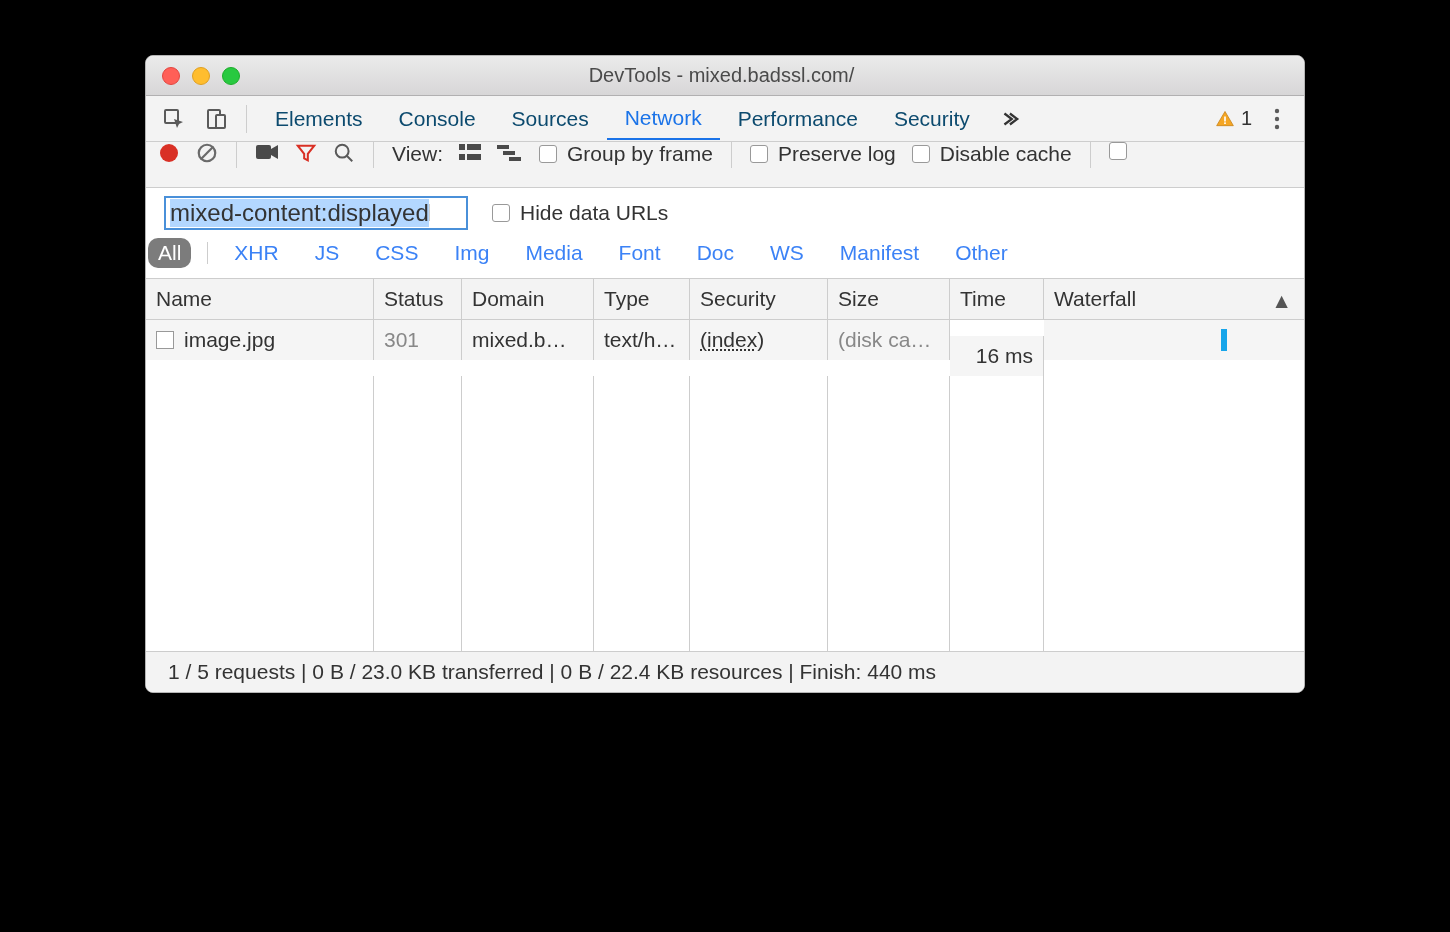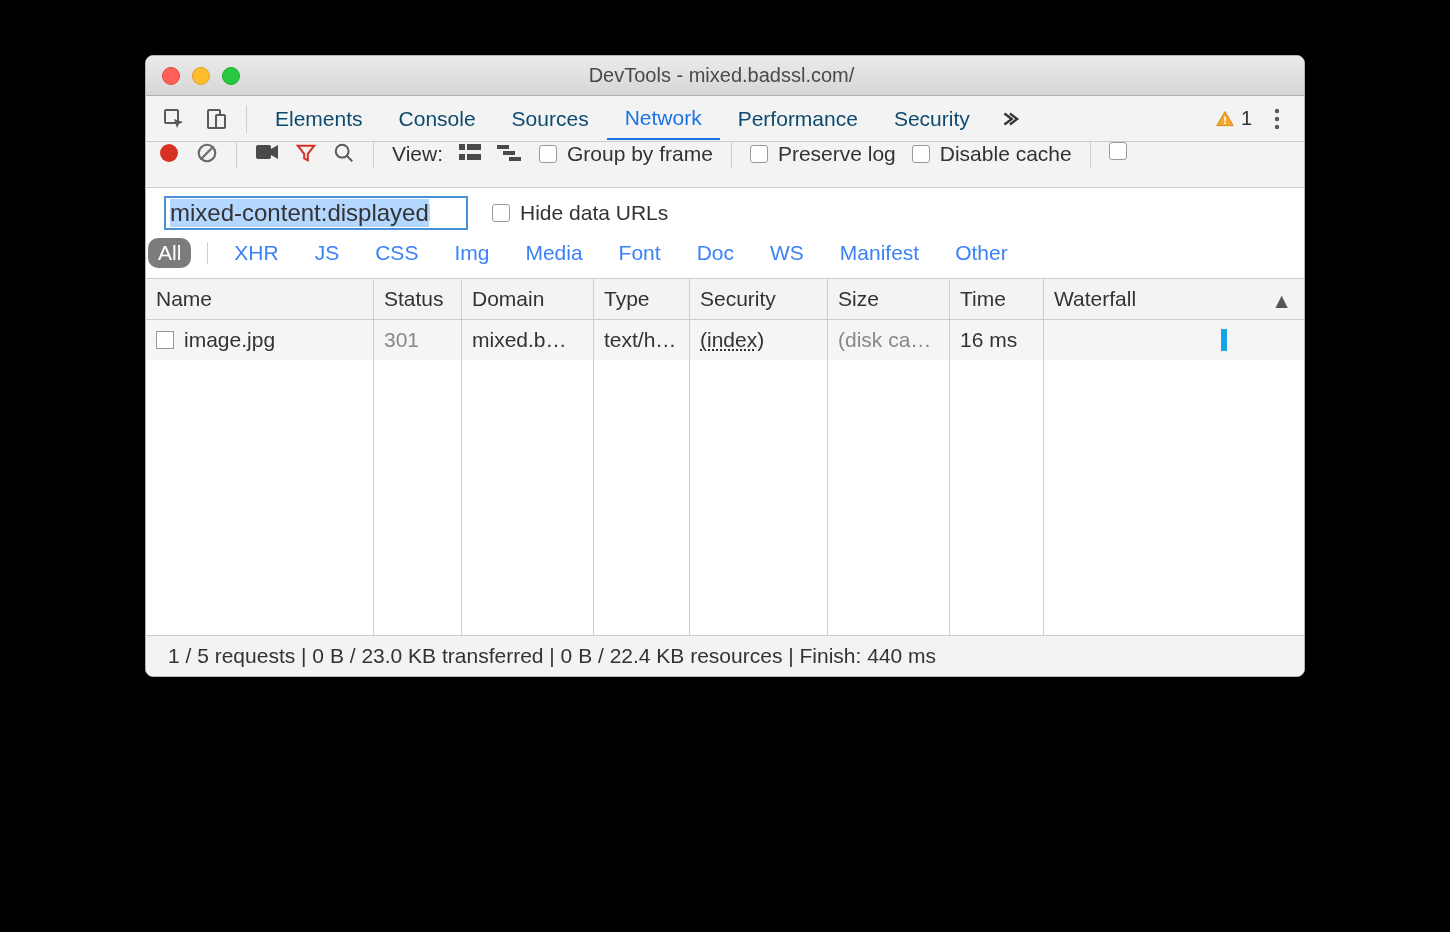--- a/index.html
+++ b/index.html
@@ -150,21 +150,21 @@
   .grid-body { display:contents; }
   .dcell {
     border-right:1px solid #cdcdcd;
     padding: 8px 10px;
     background:#f5f5f5;
     white-space:nowrap; overflow:hidden; text-overflow:ellipsis;
     height: 40px;
   }
   .dcell:last-child { border-right:none;}
   .dcell.muted { color:#888;}
-  .dcell.right { }
+  .dcell.right { text-align:right;margin-top:16px;}
   .name-cell { display:flex; align-items:center; gap:10px;}
   .file-checkbox { width:18px; height:18px; border:1px solid #999; background:#fff; flex:none;}
   .initiator-link { text-decoration: underline dotted; color:#333;}
   .waterfall-cell { position:relative;}
   .waterfall-bar { position:absolute; top:9px; height:22px; width:6px; background:#17a5ea; left:68%;}
   .grid-empty {
     grid-column: 1 / -1;
     height: 275px;
     display:grid;
     grid-template-columns: 228px 88px 132px 96px 138px 122px 94px 1fr;

